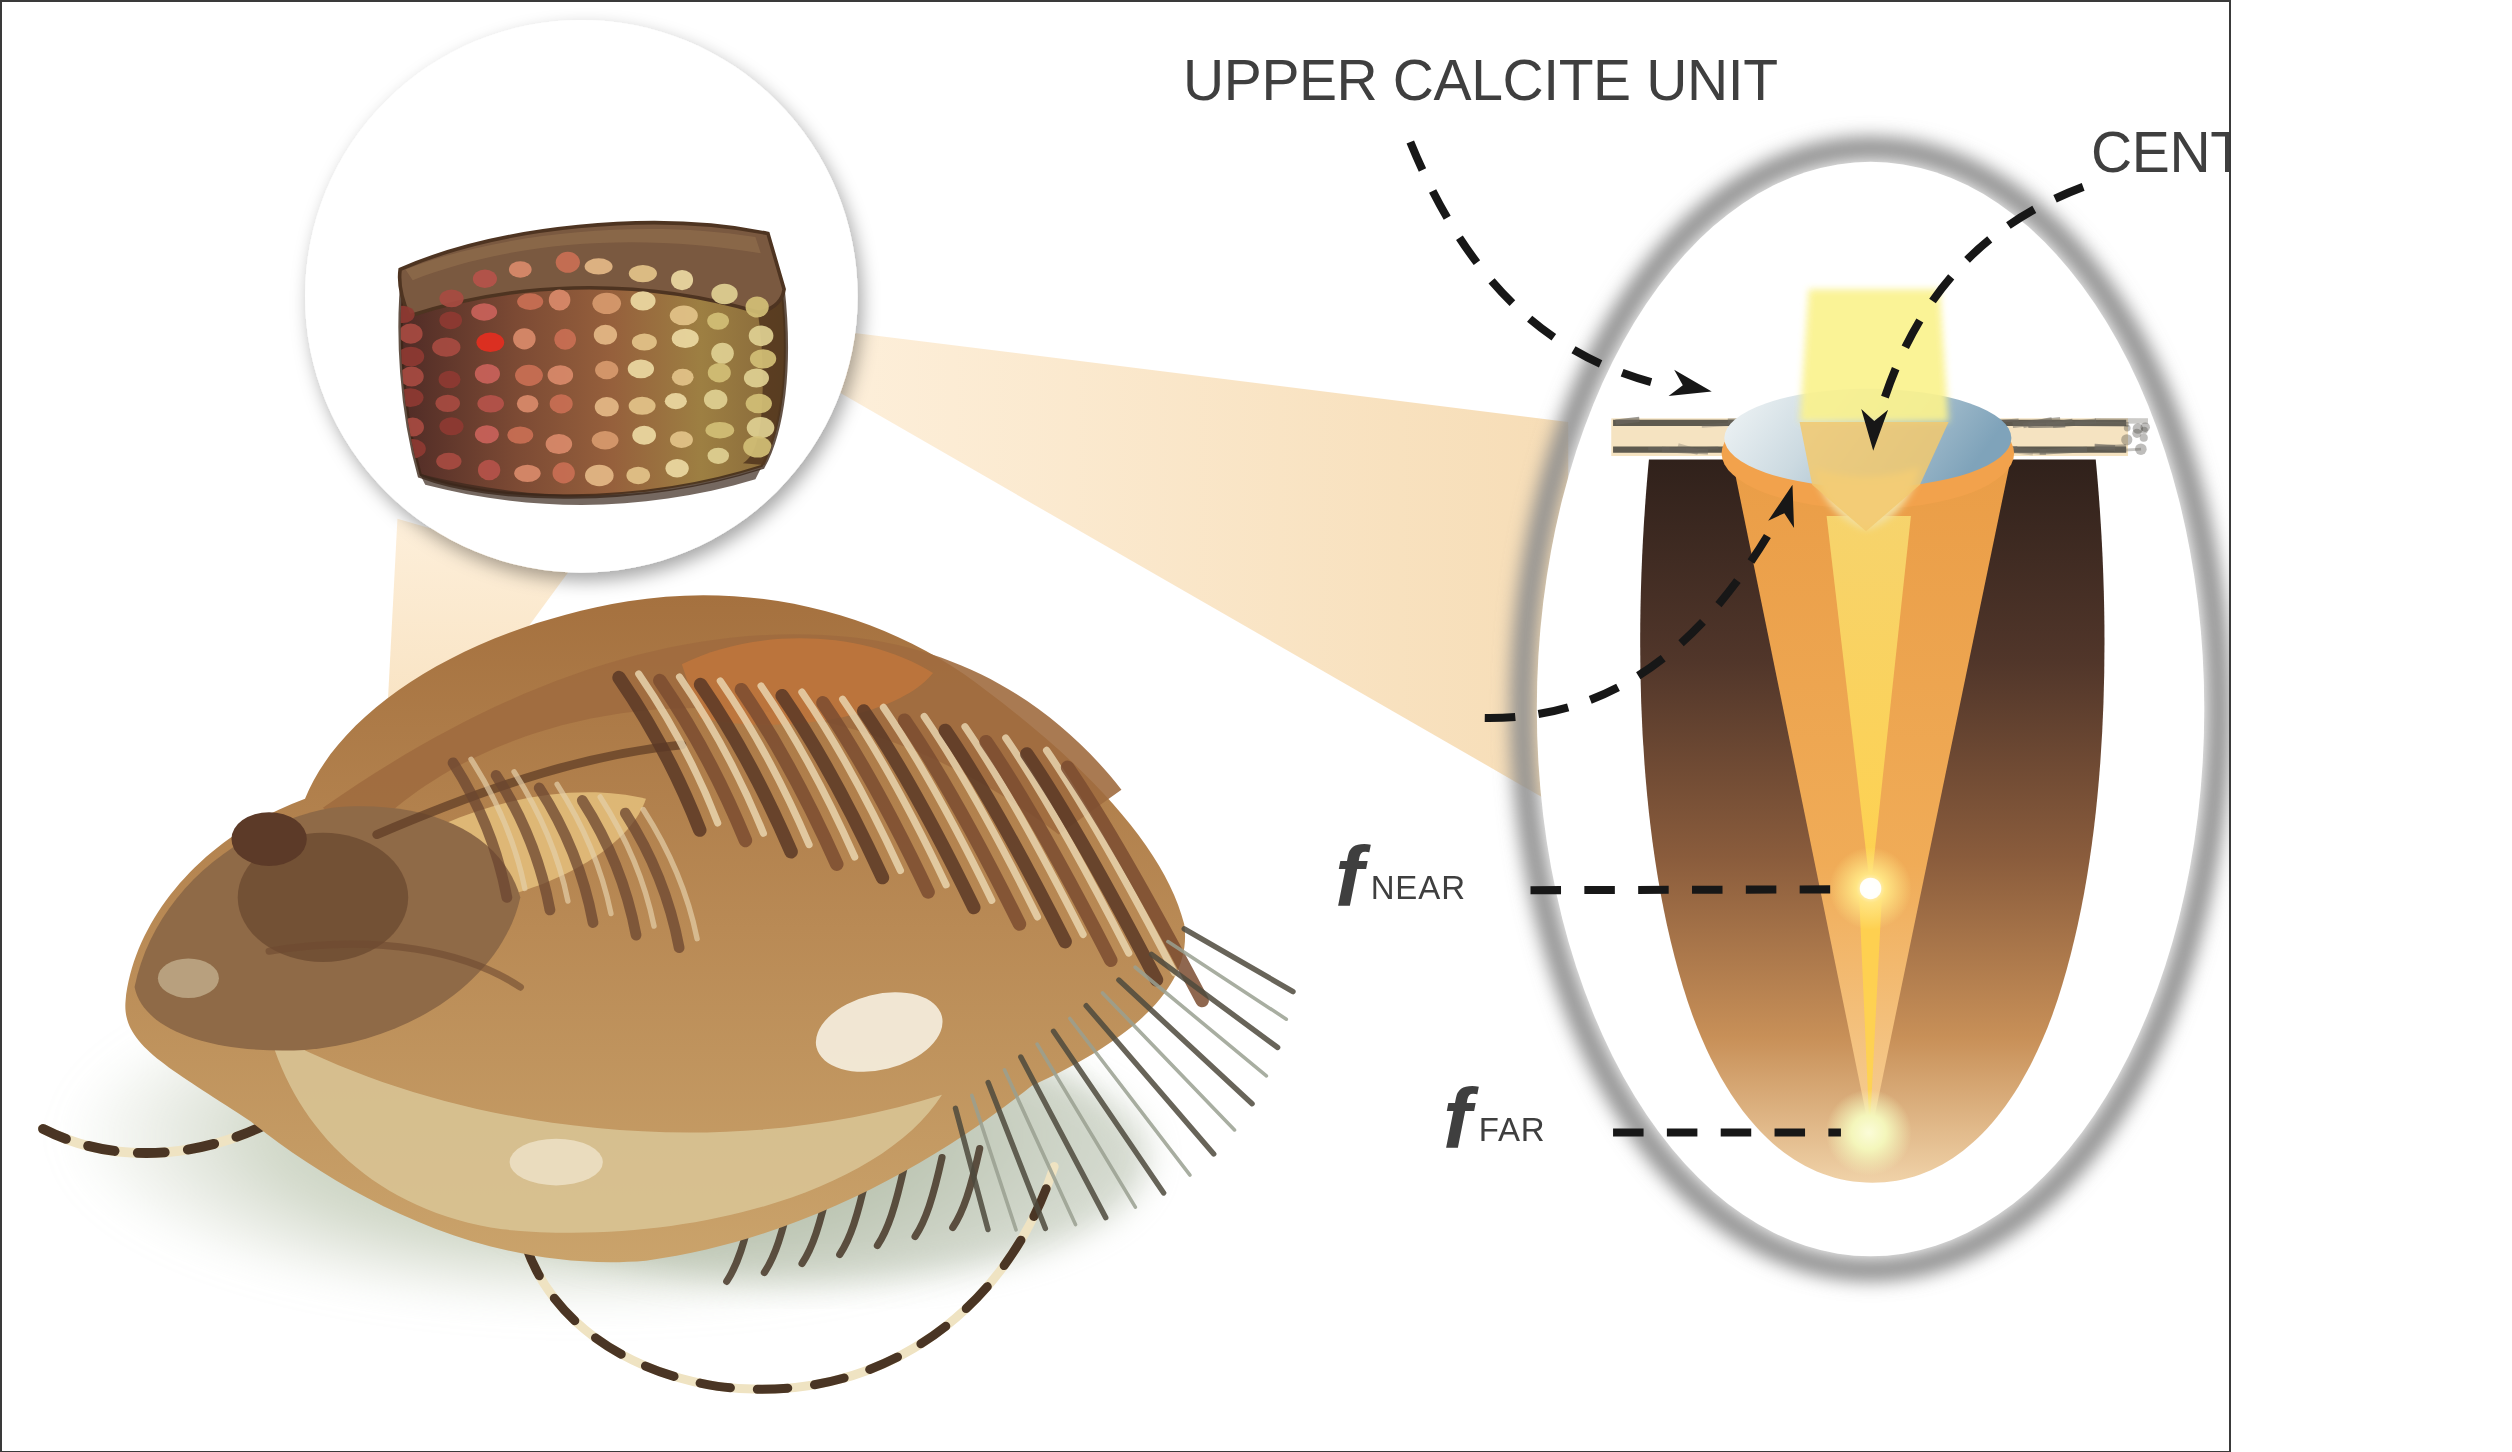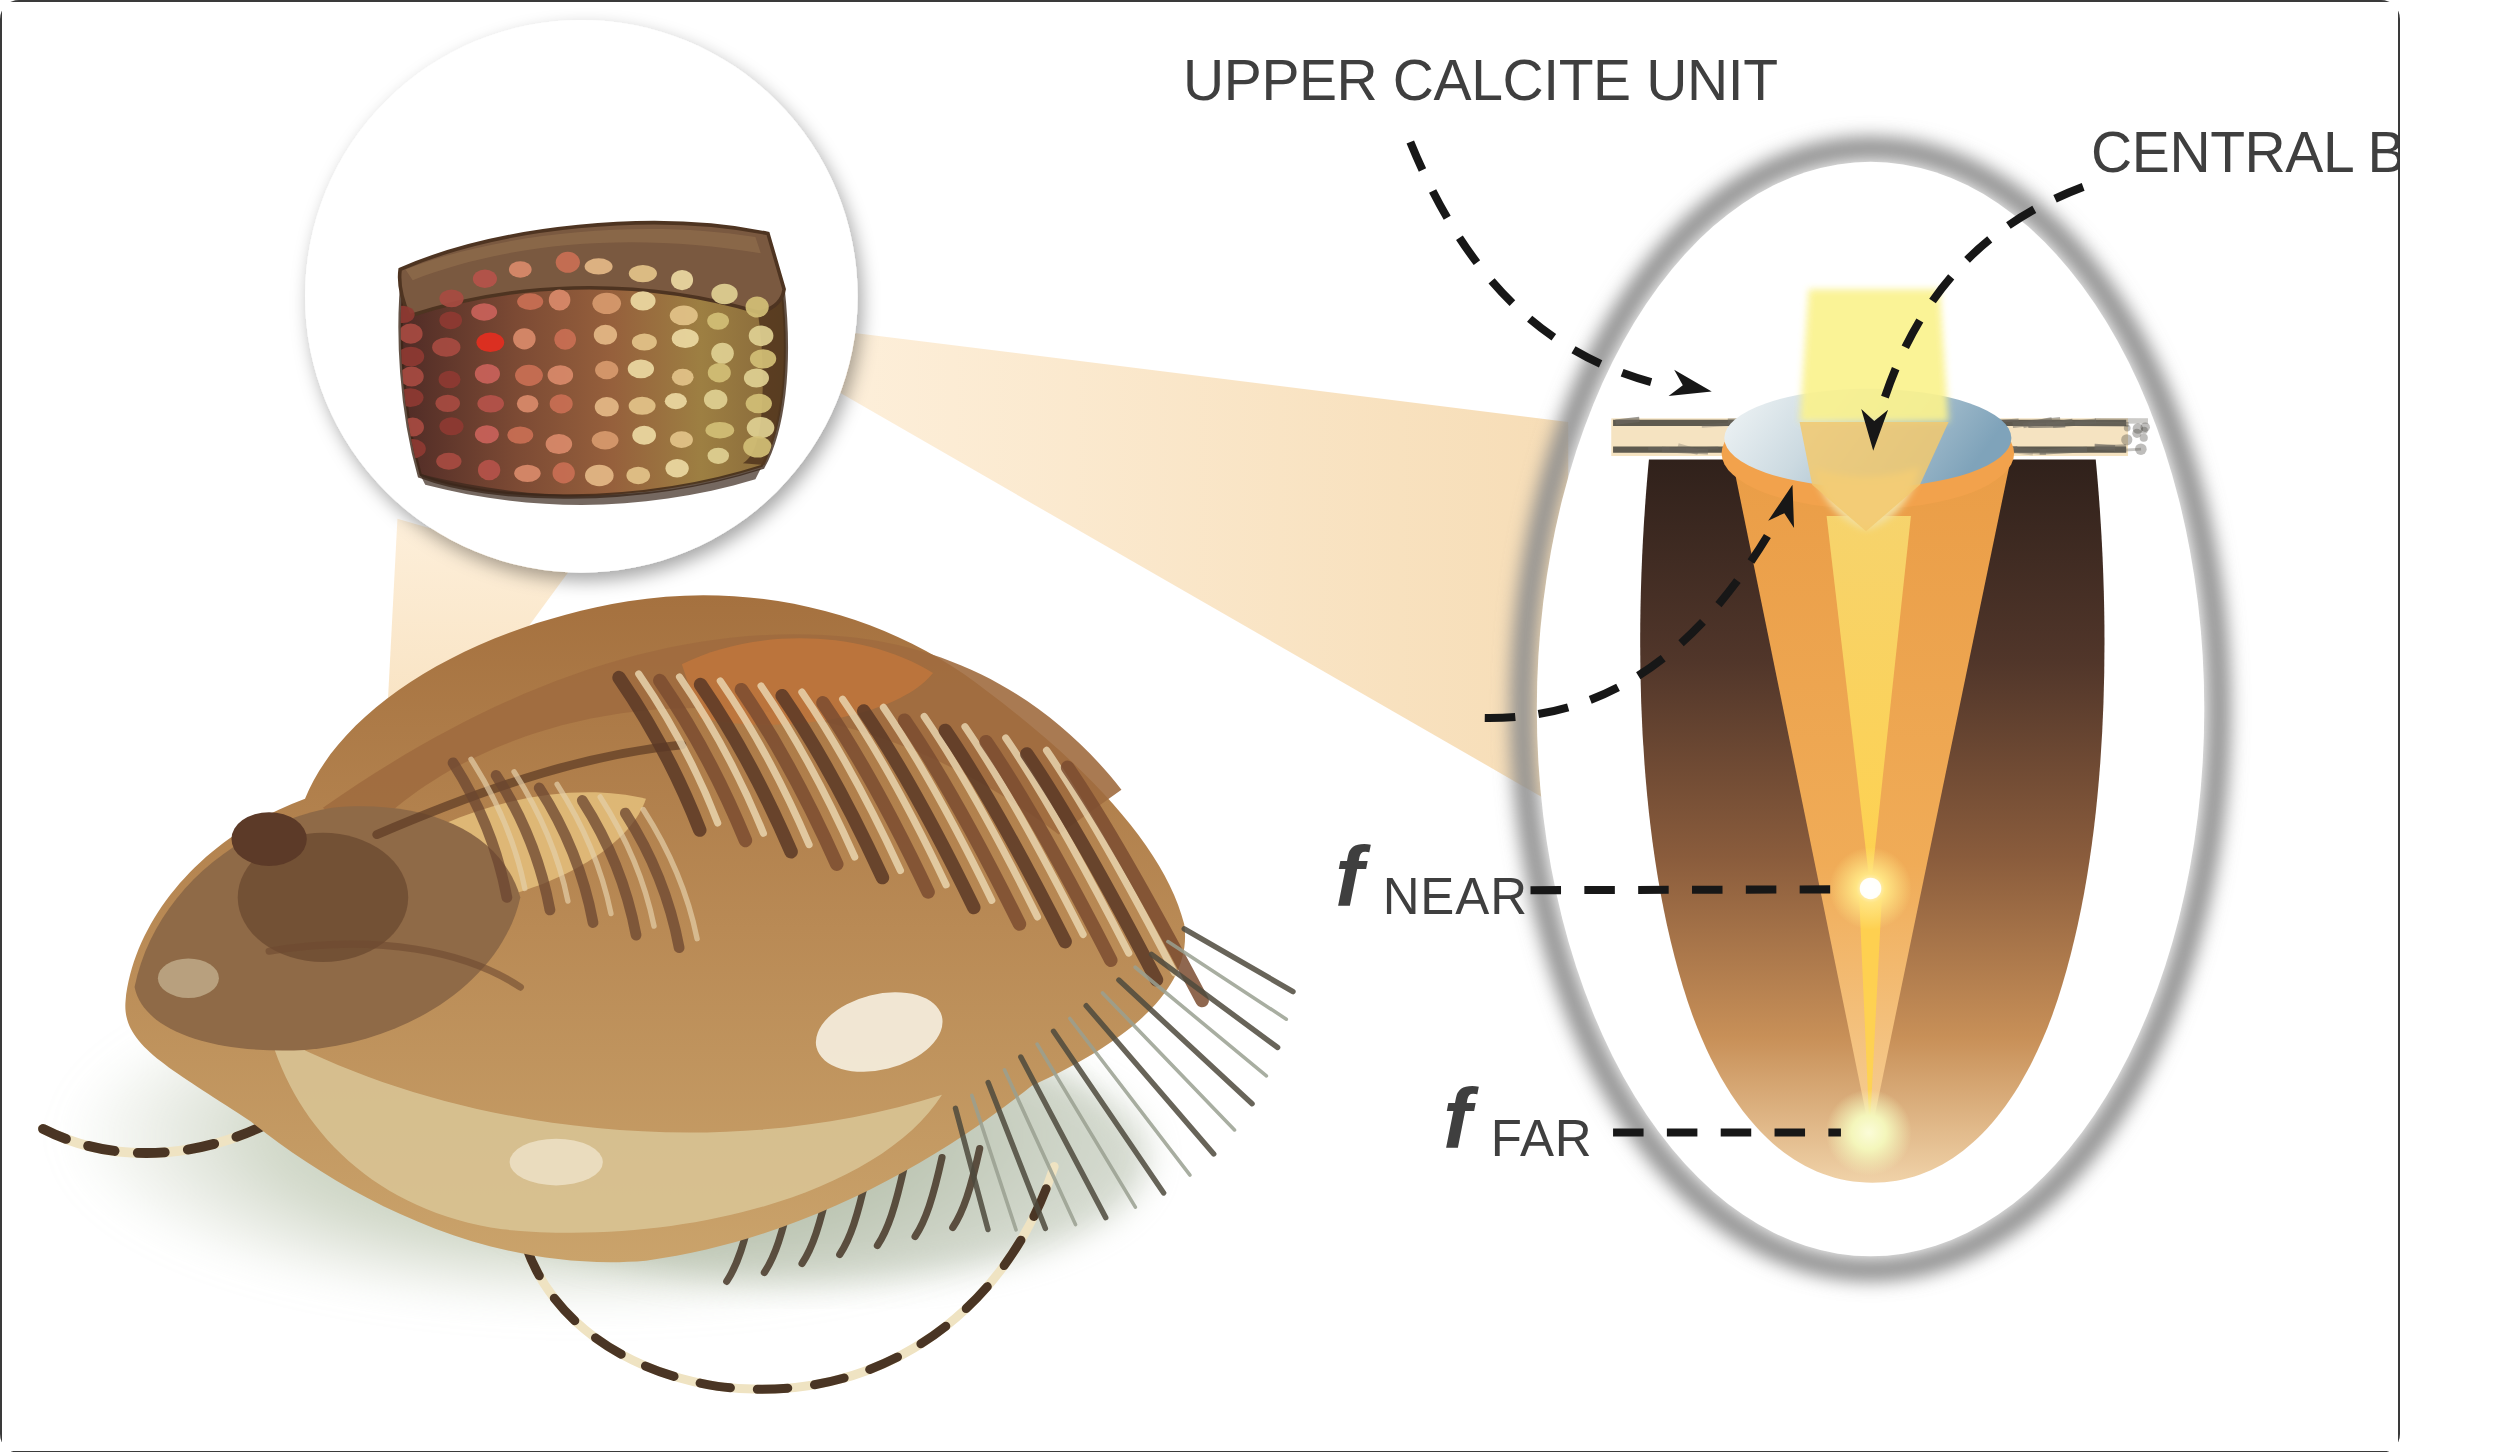--- a/index.html
+++ b/index.html
@@ -1,24 +1,24 @@
 <!DOCTYPE html>
 <html style="--c-background: #ffffff; --c-frame: #3a3a3a; --c-label_text: #3f3f3f; --c-dash: #171717; --c-wedge_light: #fdeed8; --c-wedge_deep: #f6dbb2; --c-band: #f5e3c1; --c-band_line: #44423b; --c-lens_light: #f2f6f7; --c-lens_blue: #7fa3ba; --c-lens_rim_orange: #f2a24c; --c-chamber_top: #30211b; --c-chamber_mid: #8a5c3c; --c-chamber_bottom: #f0d2a8; --c-cone_orange: #f0a148; --c-cone_orange_light: #f6cf96; --c-beam_yellow: #faf28e; --c-beam_amber: #f2c96e; --c-beam_gold: #ffd34e; --c-glow_near: #ffe583; --c-glow_far: #f4f6bb; --c-shadow_ring: #8f8f8f; --c-trilobite_body: #b98a55; --c-trilobite_dark: #5e3b26; --c-trilobite_cream: #ead8b2; --c-eye_dark: #4f2b26; --c-eye_red: #c0504a; --c-eye_gold: #cdb96e; --c-ground_shadow: #b9c3ae;font-size:14.4px"><head>
 <meta charset="utf-8">
 <style>
   html,body{margin:0;padding:0;background:#fff;}
-  #stage{position:relative;width:2400px;height:1453px;background:var(--c-background,#fff);
-         font-family:"Liberation Sans", sans-serif;overflow:hidden;border-radius:19px;}
+  #stage{position:relative;width:2231px;height:1453px;background:var(--c-background,#fff);
+         font-family:"Liberation Sans", sans-serif;overflow:hidden;}
   #frame{position:absolute;inset:0;border:2.7px solid var(--c-frame,#3a3a3a);pointer-events:none;z-index:50;}
   svg.art{position:absolute;left:0;top:0;width:2512px;height:1453px;}
   .lbl{position:absolute;color:var(--c-label_text,#3f3f3f);font-size:57px;letter-spacing:-0.4px;
        white-space:nowrap;z-index:40;line-height:1;}
   .flabel{position:absolute;display:flex;align-items:flex-start;color:var(--c-label_text,#3f3f3f);z-index:40;}
   .fsym{font-style:italic;font-weight:bold;font-size:86px;line-height:1;}
-  .fsub{font-size:51px;letter-spacing:0.9px;margin-top:38px;margin-left:19px;line-height:1;}
+  .fsub{font-size:33px;letter-spacing:0.9px;margin-top:38px;margin-left:7px;line-height:1;}
 </style>
 </head>
 <body>
 
 <div id="stage">
   <div id="frame"></div>
 
   <svg class="art" viewBox="0 0 2800 1619">
     <defs>
       <linearGradient id="gWedge" x1="0" y1="0" x2="1" y2="0">

